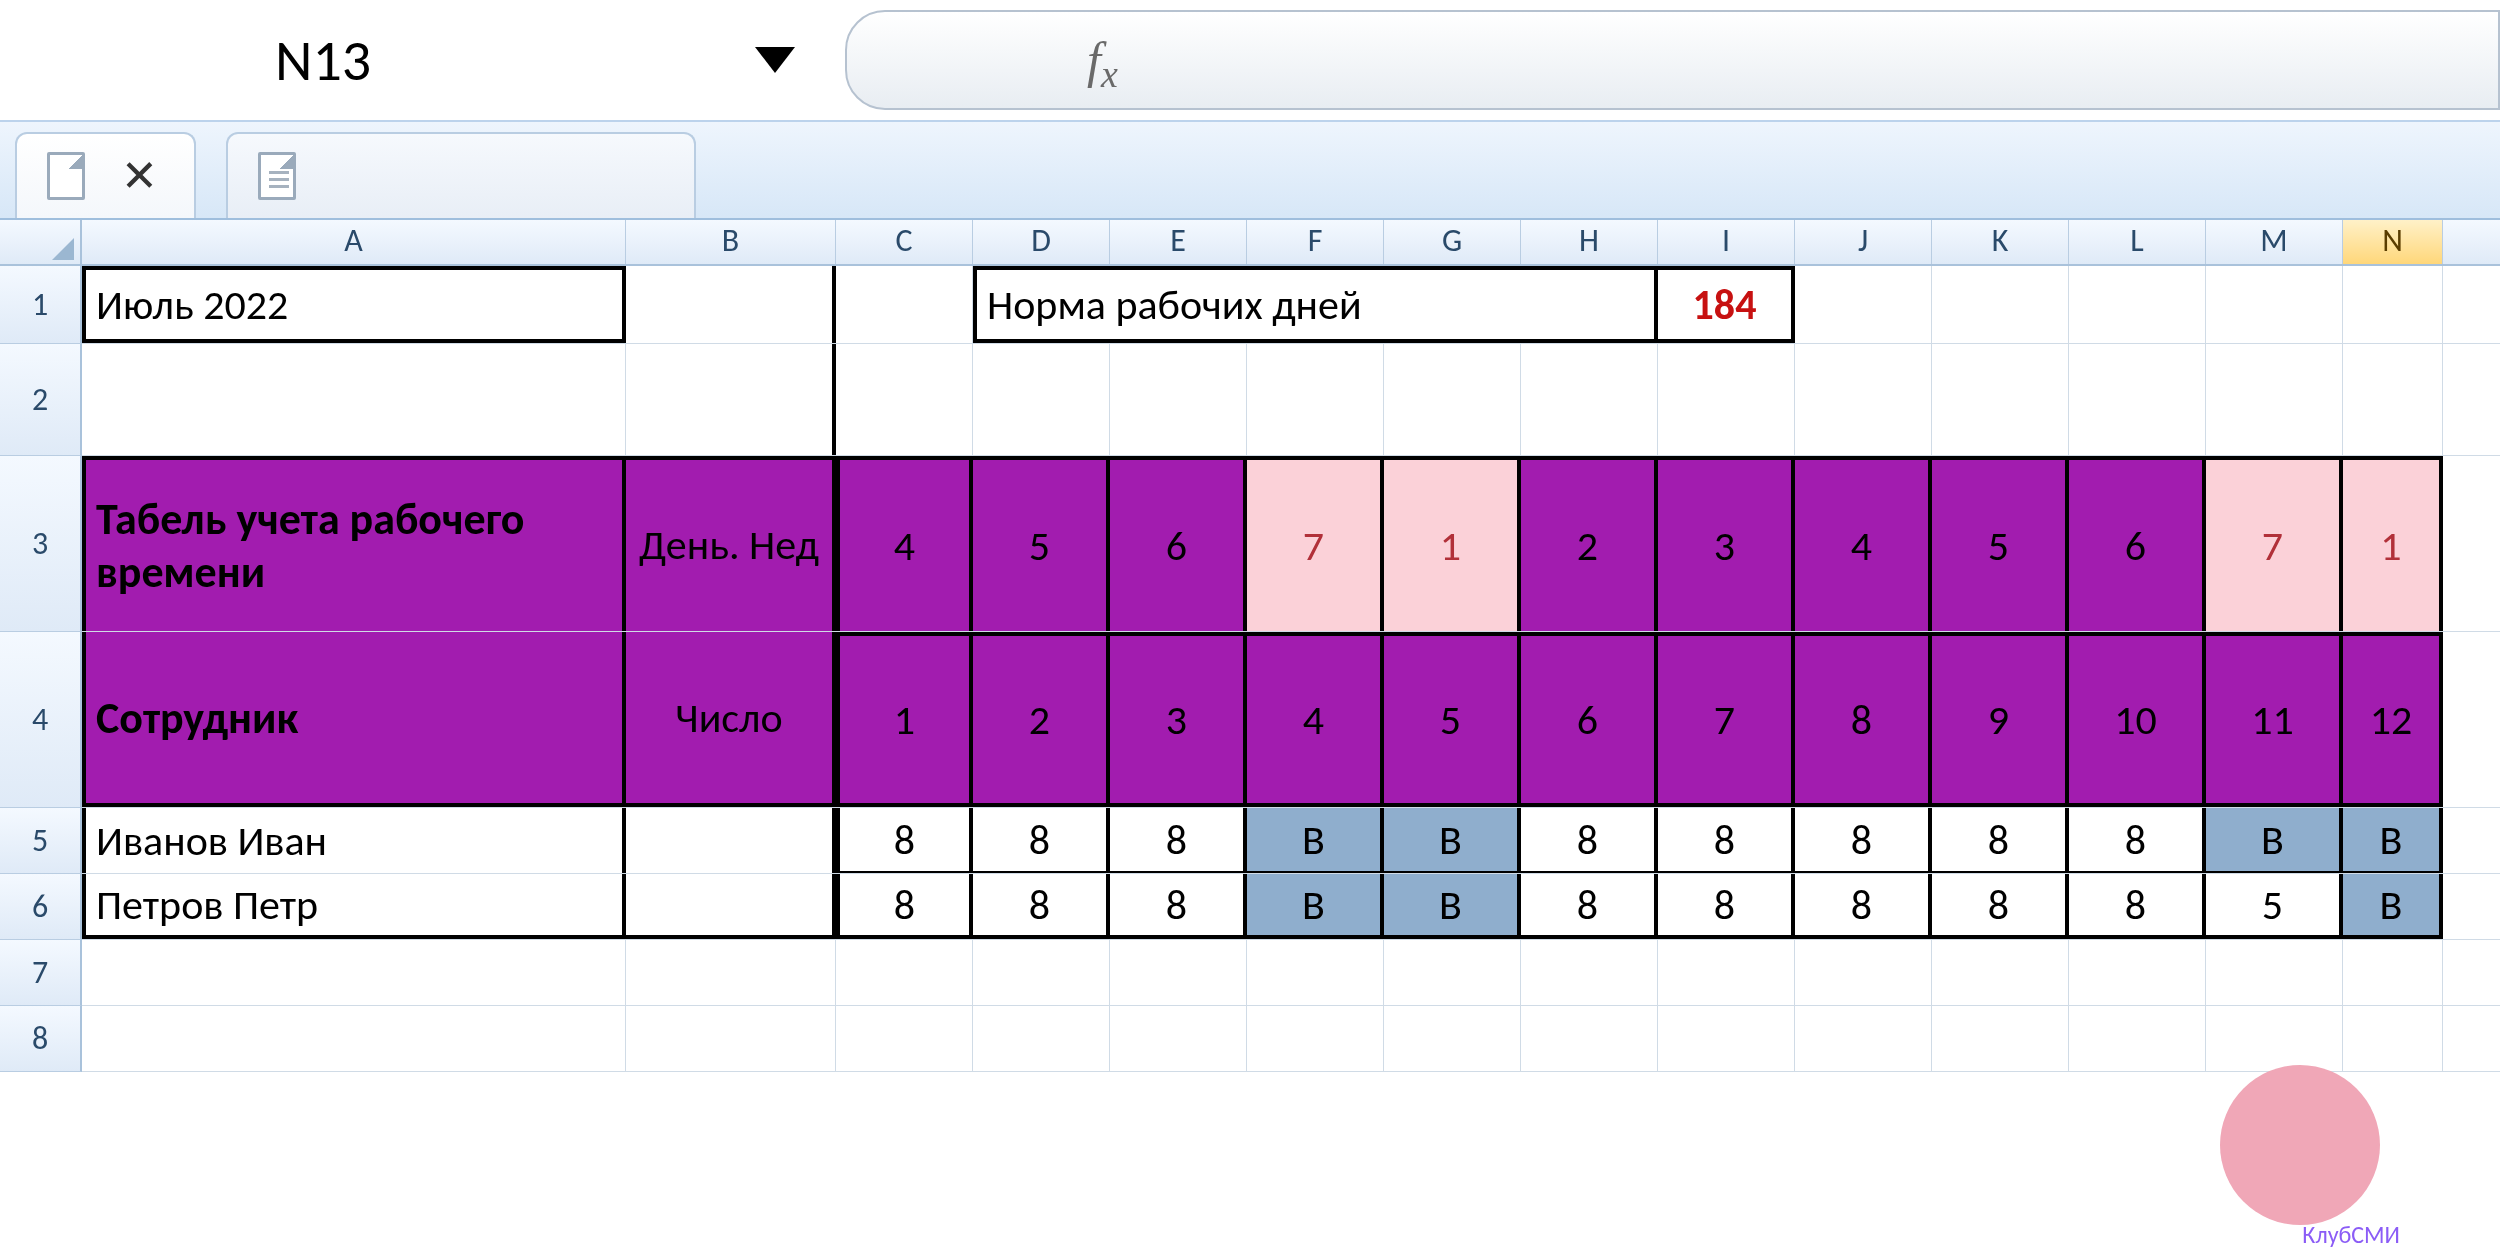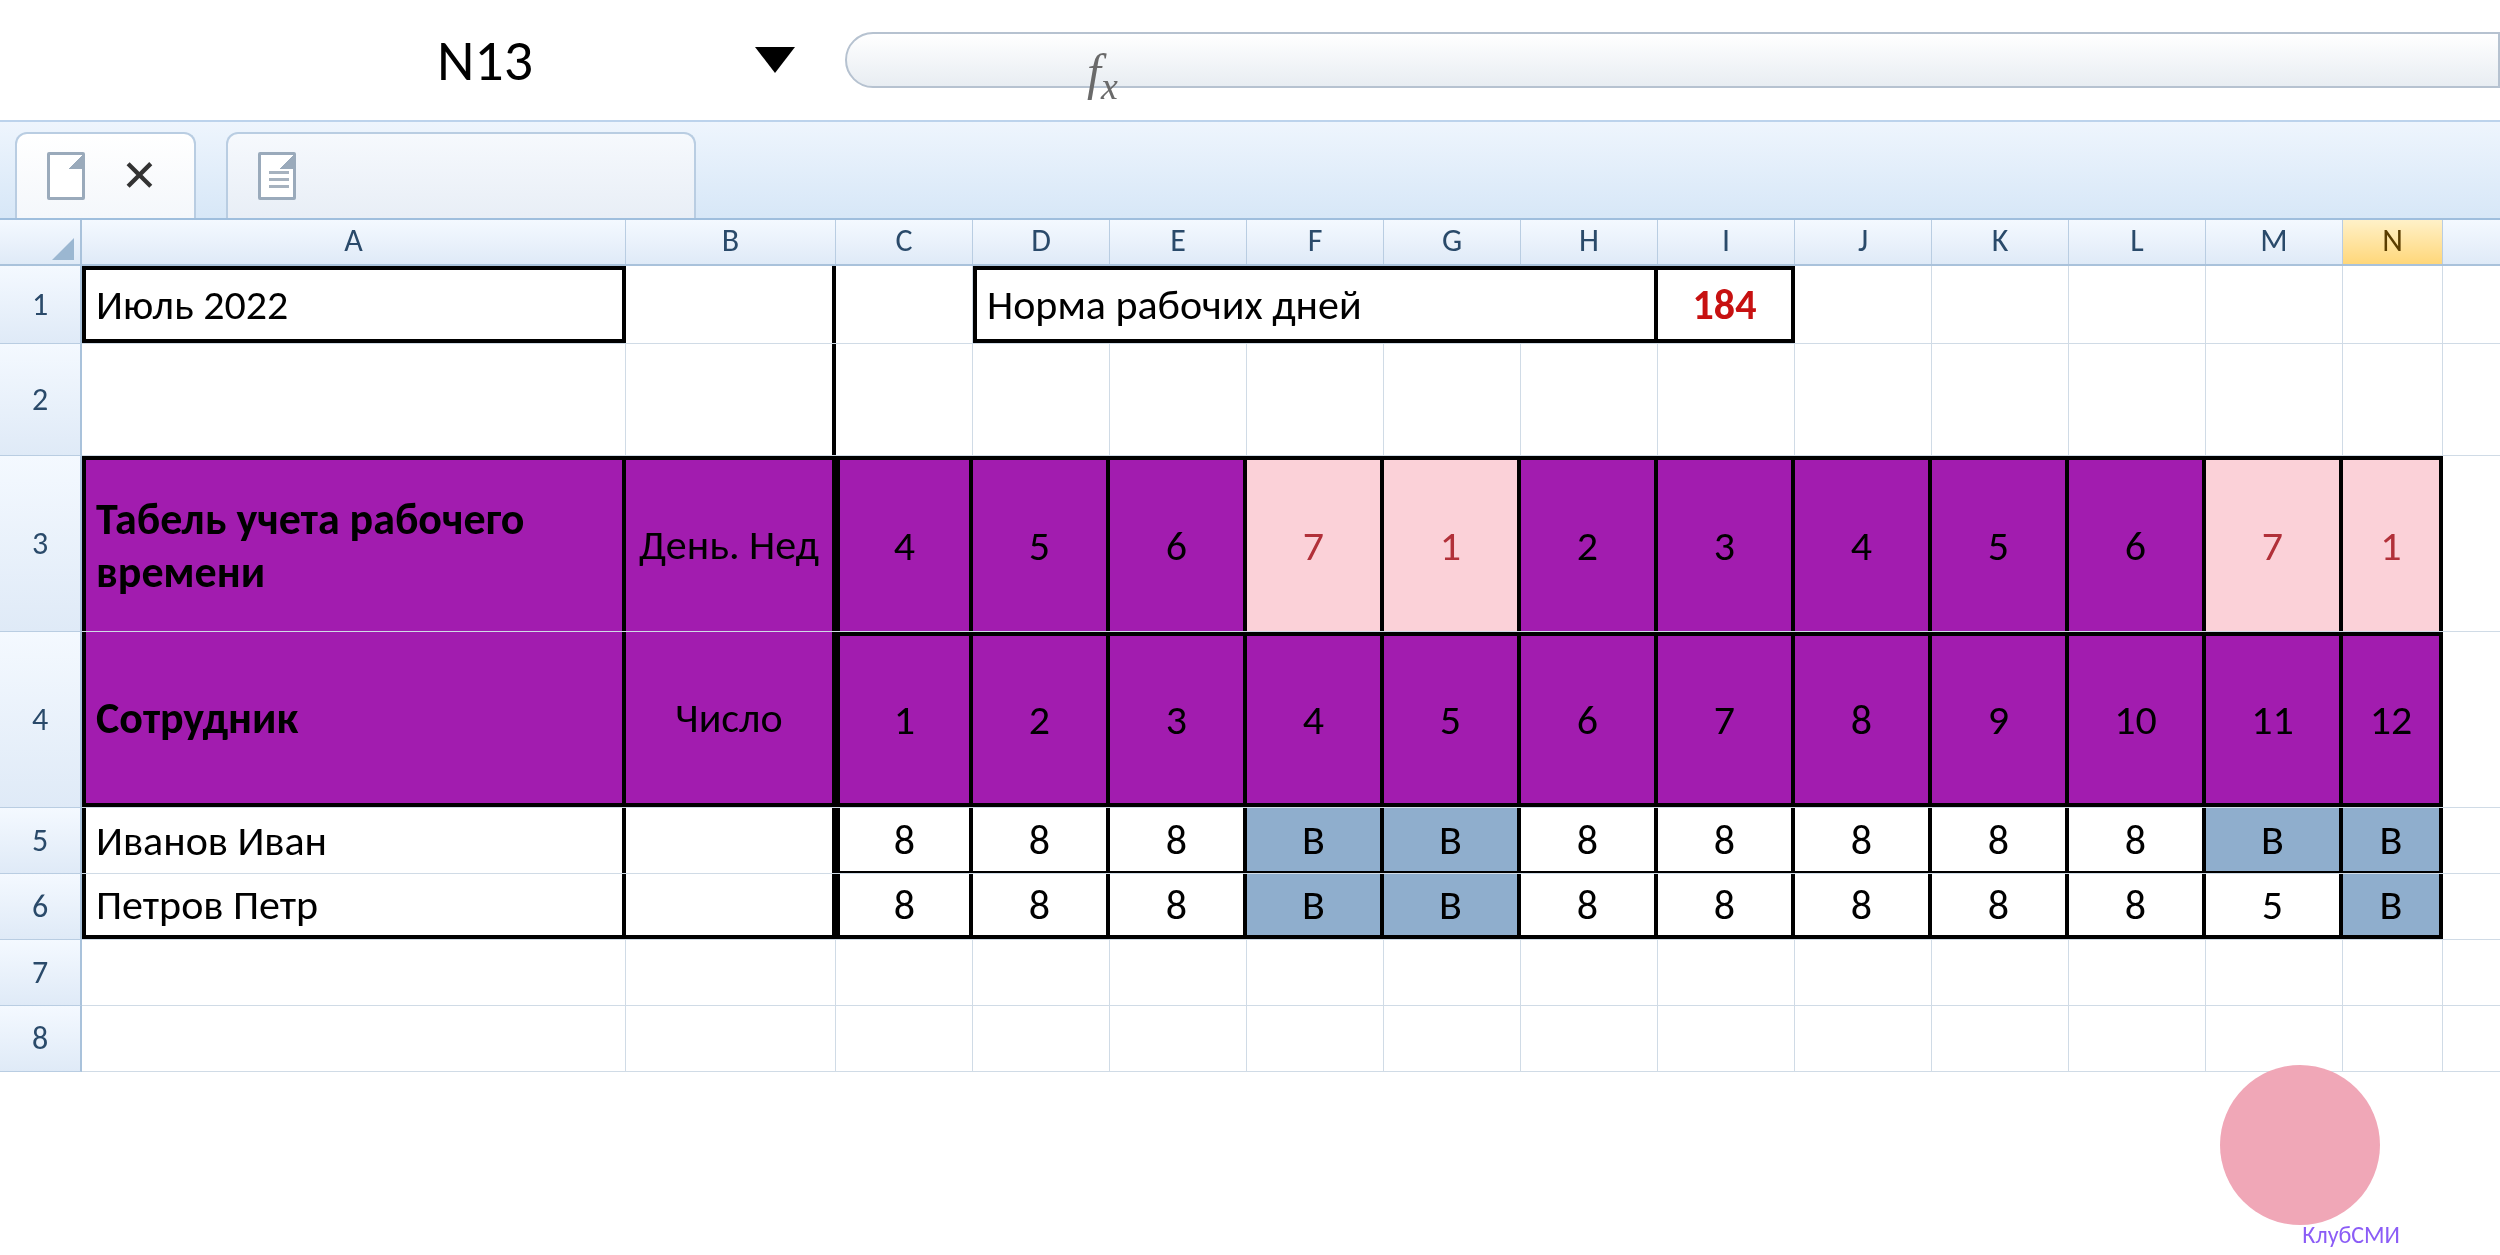--- a/index.html
+++ b/index.html
@@ -18,32 +18,32 @@
     align-items: center;
     height: 120px;
     background: #ffffff;
     padding-left: 275px;
     gap: 30px;
   }
   .name-box {
     font-size: 58px;
     color: #000;
     min-width: 420px;
-    text-align: center;
   }
   .dropdown-btn {
     width: 0; height: 0;
     border-left: 20px solid transparent;
     border-right: 20px solid transparent;
     border-top: 26px solid #000;
     margin-left: 30px;
   }
   .fx-pill {
     display: flex;
-    height: 56px;
+    align-items: center;
+    height: 100px;
     border-radius: 40px 0 0 40px;
     background: linear-gradient(#ffffff, #e8edf2);
     border: 2px solid #b6c2d0;
     padding: 9px 60px;
     gap: 180px;
     margin-left: 20px;
     flex: 1;
   }
   .fx-empty {
     font-size: 52px;

